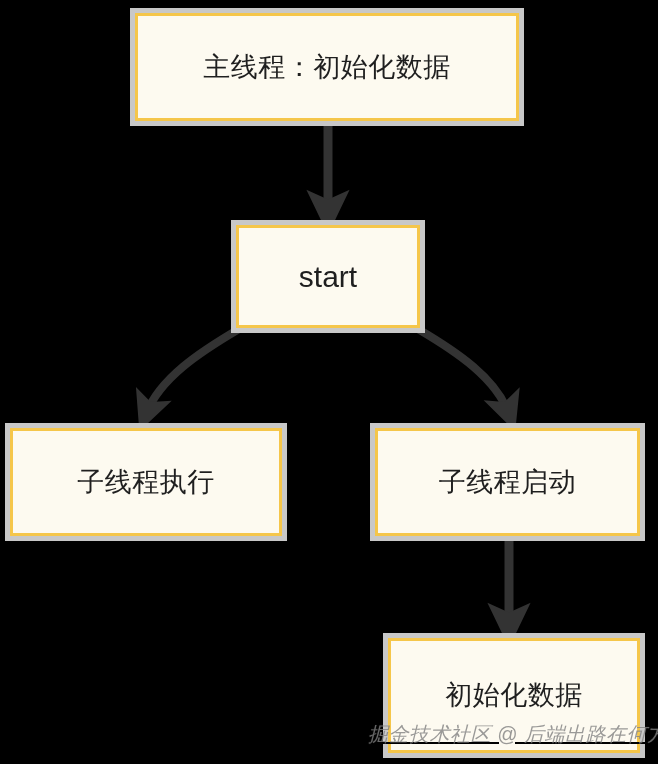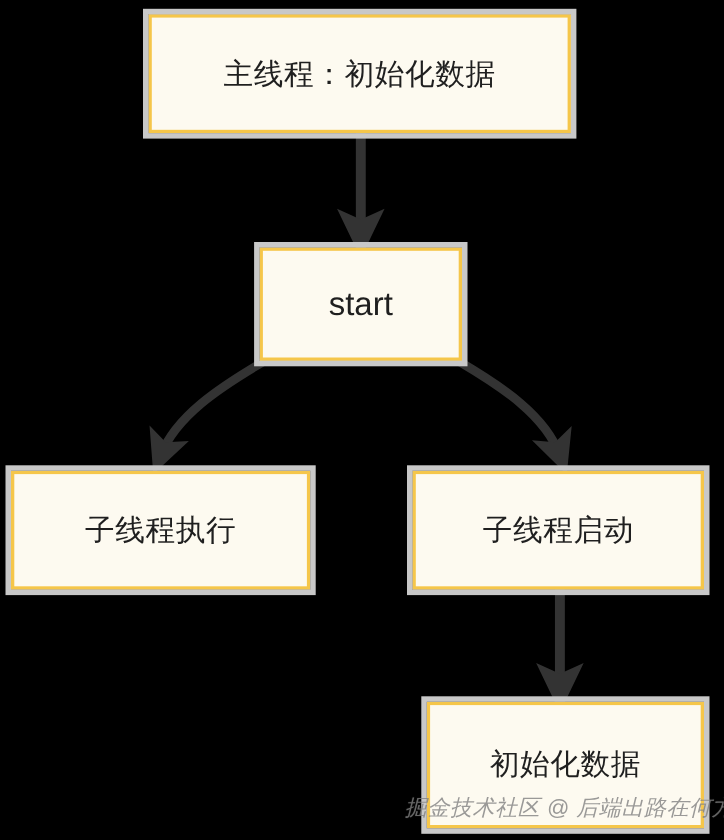--- a/index.html
+++ b/index.html
@@ -64,20 +64,21 @@
     position: absolute;
     left: 368px;
     top: 719px;
     width: 290px;
     height: 30px;
     z-index: 9;
     display: flex;
     align-items: center;
     overflow: hidden;
     pointer-events: none;
+    text-decoration: underline;
   }
 
   #watermark .wm-text {
     color: rgba(120, 120, 120, 0.75);
     font-size: 20px;
     font-style: italic;
     white-space: nowrap;
     letter-spacing: 0.5px;
     text-shadow: 0 0 1px rgba(255,255,255,0.25);
   }

